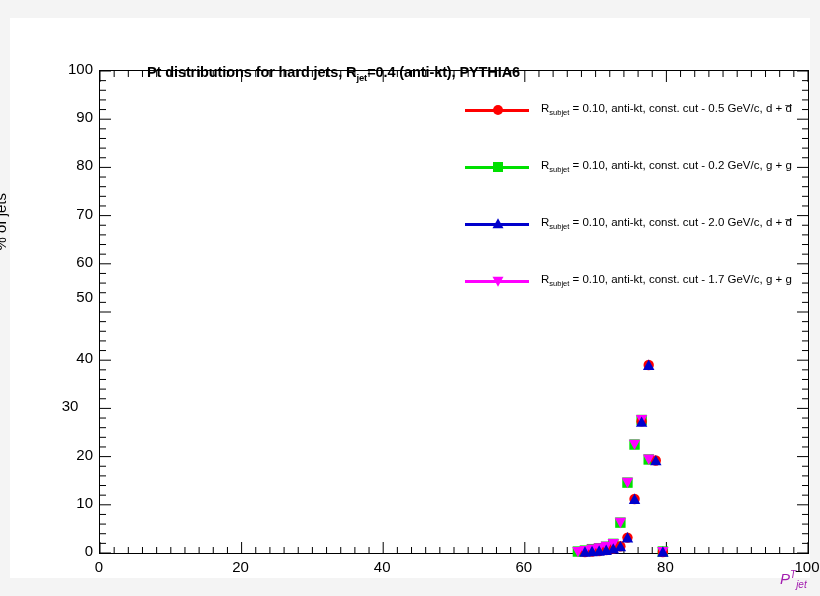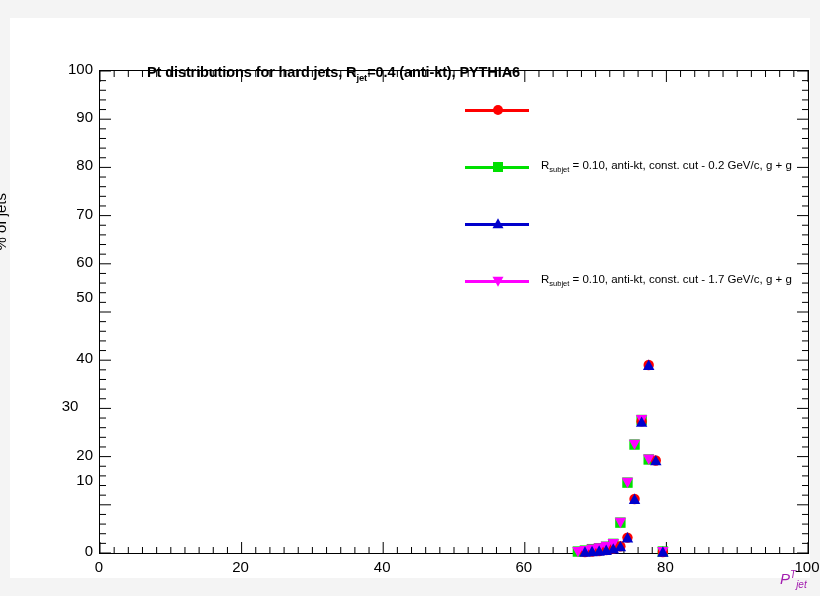--- a/index.html
+++ b/index.html
@@ -419,21 +419,21 @@
               <polygon points="548.7,288.52199999999993 542.98,298.92199999999997 554.4200000000001,298.92199999999997" fill="#0000cc"></polygon>
               <polygon points="555.78,383.95799999999997 550.06,394.358 561.5,394.358" fill="#0000cc"></polygon>
               <polygon points="562.86,475.29699999999997 557.14,485.697 568.58,485.697" fill="#0000cc"></polygon>
             </g>
           </svg>
       </div>
     </div>
 
     <div id="tick-labels-y">
         <div class="tick-label-y" style="left: 37px; top: 524px;">0</div>
-        <div class="tick-label-y" style="left: 37px; top: 453px;">10</div>
+        <div class="tick-label-y" style="left: 37px; top: 476px;">10</div>
         <div class="tick-label-y" style="left: 37px; top: 427.6px;">20</div>
         <div class="tick-label-y" style="left: 37px; top: 379.4px; text-align: center;">30</div>
         <div class="tick-label-y" style="left: 37px; top: 331.2px;">40</div>
         <div class="tick-label-y" style="left: 37px; top: 270px;">50</div>
         <div class="tick-label-y" style="left: 37px; top: 234.8px;">60</div>
         <div class="tick-label-y" style="left: 37px; top: 186.6px;">70</div>
         <div class="tick-label-y" style="left: 37px; top: 138.4px;">80</div>
         <div class="tick-label-y" style="left: 37px; top: 90.2px;">90</div>
         <div class="tick-label-y" style="left: 37px; top: 42px;">100</div>
       </div>
@@ -451,33 +451,35 @@
     <div id="x-axis-title">
       <span>P</span><span class="sup">T</span><span class="sub">jet</span>
     </div>
 
     <div id="legend">
         <div class="legend-entry">
           <div class="legend-line" style="background: rgb(255, 0, 0);"></div>
           <svg class="legend-marker" width="14" height="14" viewBox="0 0 14 14">
             <circle cx="7" cy="7" r="5" fill="#ff0000"></circle>
           </svg>
+          <div class="legend-text"><span>R</span><span class="sub">subjet</span><span> = 0.10, anti-kt, const. cut - 0.5 GeV/c, d + d̅</span></div>
         </div>
         <div class="legend-entry">
           <div class="legend-line" style="background: rgb(0, 224, 0);"></div>
           <svg class="legend-marker" width="14" height="14" viewBox="0 0 14 14">
             <rect x="2" y="2" width="10" height="10" fill="#00e000"></rect>
           </svg>
           <div class="legend-text"><span>R</span><span class="sub">subjet</span><span> = 0.10, anti-kt, const. cut - 0.2 GeV/c, g + g</span></div>
         </div>
         <div class="legend-entry">
           <div class="legend-line" style="background: rgb(0, 0, 204);"></div>
           <svg class="legend-marker" width="14" height="14" viewBox="0 0 14 14">
             <polygon points="7,1.25 1.5,11.25 12.5,11.25" fill="#0000cc"></polygon>
           </svg>
+          <div class="legend-text"><span>R</span><span class="sub">subjet</span><span> = 0.10, anti-kt, const. cut - 2.0 GeV/c, d + d̅</span></div>
         </div>
         <div class="legend-entry">
           <div class="legend-line" style="background: rgb(255, 0, 255);"></div>
           <svg class="legend-marker" width="14" height="14" viewBox="0 0 14 14">
             <polygon points="7,12.75 1.5,2.75 12.5,2.75" fill="#ff00ff"></polygon>
           </svg>
           <div class="legend-text"><span>R</span><span class="sub">subjet</span><span> = 0.10, anti-kt, const. cut - 1.7 GeV/c, g + g</span></div>
         </div>
       </div>
 

